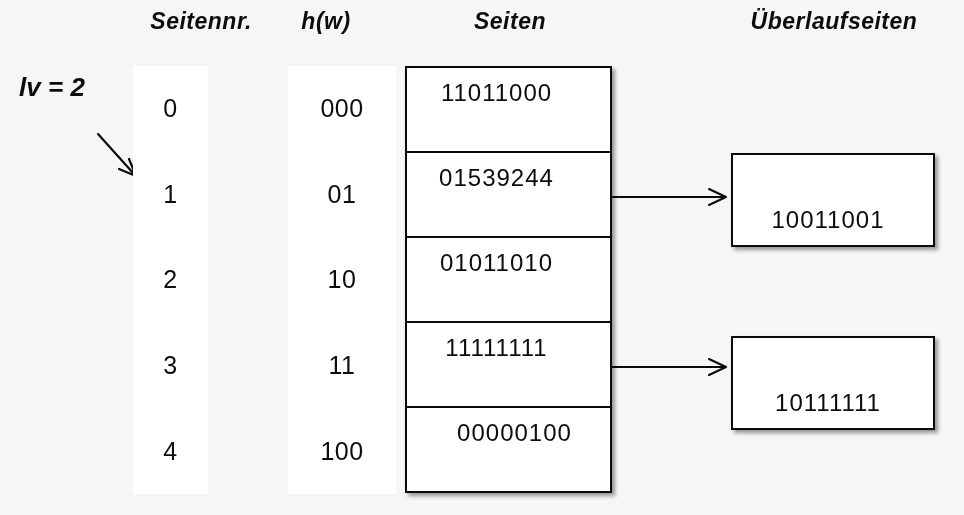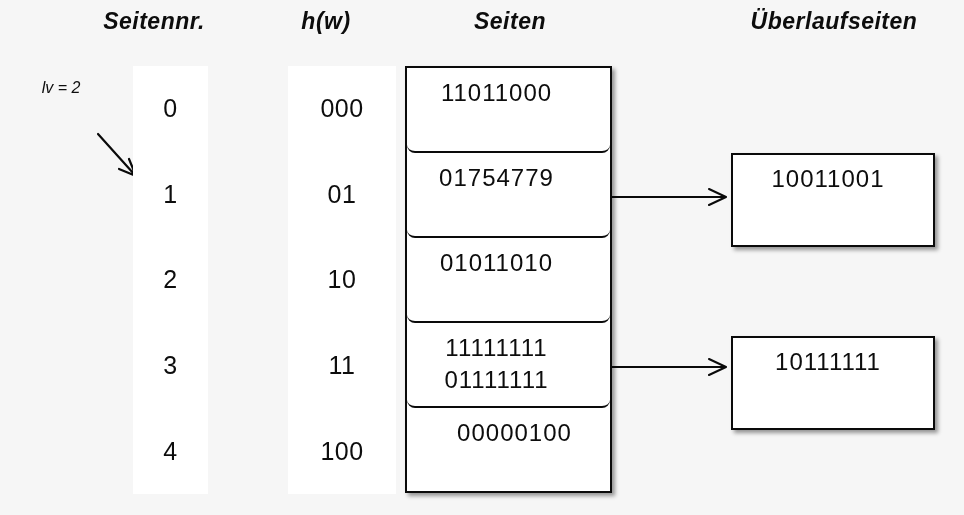--- a/index.html
+++ b/index.html
@@ -19,33 +19,33 @@
   .header {
     position: absolute;
     top: 8px;
     font-size: 23px;
     font-style: italic;
     font-weight: 600;
     text-align: center;
     letter-spacing: 0.5px;
     white-space: nowrap;
   }
-  #hdr-seitennr   { left: 69px;  width: 170px; }
+  #hdr-seitennr   { left: 82px;  width: 170px; text-align: right; }
   #hdr-hw         { left: 258px; width: 136px; text-align: center; }
   #hdr-seiten     { left: 428px; width: 164px; }
   #hdr-ueberlauf  { left: 733px; width: 202px; }
 
   .annotation {
     position: absolute;
-    left: 13px;
+    left: 4px;
     top: 72px;
     width: 96px;
-    font-size: 16px;
+    font-size: 26px;
     font-style: italic;
-    font-weight: 400;
+    font-weight: 700;
     line-height: 31px;
     text-align: center;
     white-space: nowrap;
   }
   .svg-arrow { position: absolute; }
 
   .plain-col {
     position: absolute;
     top: 66px;
     height: 428px;
@@ -74,21 +74,20 @@
     border: 2px solid #0a0a0a;
     box-shadow: 3px 3px 4px rgba(0, 0, 0, 0.40);
     display: flex;
     flex-direction: column;
   }
   .page-row {
     flex: 1;
     border-bottom: 2px solid #0a0a0a;
     padding-top: 9px;
     box-sizing: border-box;
-    border-radius: 8px;
   }
   .page-row:last-child { border-bottom: none; padding-left: 36px; }
   .bin-line {
     height: 32px;
     line-height: 32px;
     text-align: center;
     padding-right: 24px;
     font-size: 24px;
     letter-spacing: 1px;
     white-space: nowrap;
@@ -99,21 +98,21 @@
     width: 200px;
     height: 82px;
     background: #ffffff;
     border: 2px solid #0a0a0a;
     box-shadow: 3px 3px 4px rgba(0, 0, 0, 0.40);
     padding-top: 8px;
     box-sizing: content-box;
   }
   #overflow-1 { left: 731px; top: 153px; }
   #overflow-3 { left: 731px; top: 336px; }
-  .overflow-box .bin-line { padding-right: 10px; }
+  .overflow-box .bin-line { padding-right: 10px; margin-top: 41px; }
 </style>
 </head>
 <body>
 
 <div id="canvas">
 
   <div class="header" id="hdr-seitennr">Seitennr.</div>
   <div class="header" id="hdr-hw">h(w)</div>
   <div class="header" id="hdr-seiten">Seiten</div>
   <div class="header" id="hdr-ueberlauf">Überlaufseiten</div>
@@ -141,28 +140,27 @@
     <div class="plain-cell">11</div>
     <div class="plain-cell">100</div>
   </div>
 
   <div class="pages-box">
     <div class="page-row">
       <div class="bin-line">11011000</div>
       <div class="bin-line"></div>
     </div>
     <div class="page-row">
-      <div class="bin-line">01754779</div>
+      <div class="bin-line">01539244</div>
     </div>
     <div class="page-row">
       <div class="bin-line">01011010</div>
     </div>
     <div class="page-row">
       <div class="bin-line">11111111</div>
-      <div class="bin-line">01111111</div>
     </div>
     <div class="page-row">
       <div class="bin-line">00000100</div>
       <div class="bin-line"></div>
     </div>
   </div>
 
   <svg class="svg-arrow" style="left:611px; top:186px;" width="120" height="22" viewBox="0 0 120 22">
     <path d="M0,11 L114,11 M98,3 L115,11 L98,19" fill="none" stroke="#0a0a0a" stroke-width="2" stroke-linecap="round" stroke-linejoin="round"></path>
   </svg>

